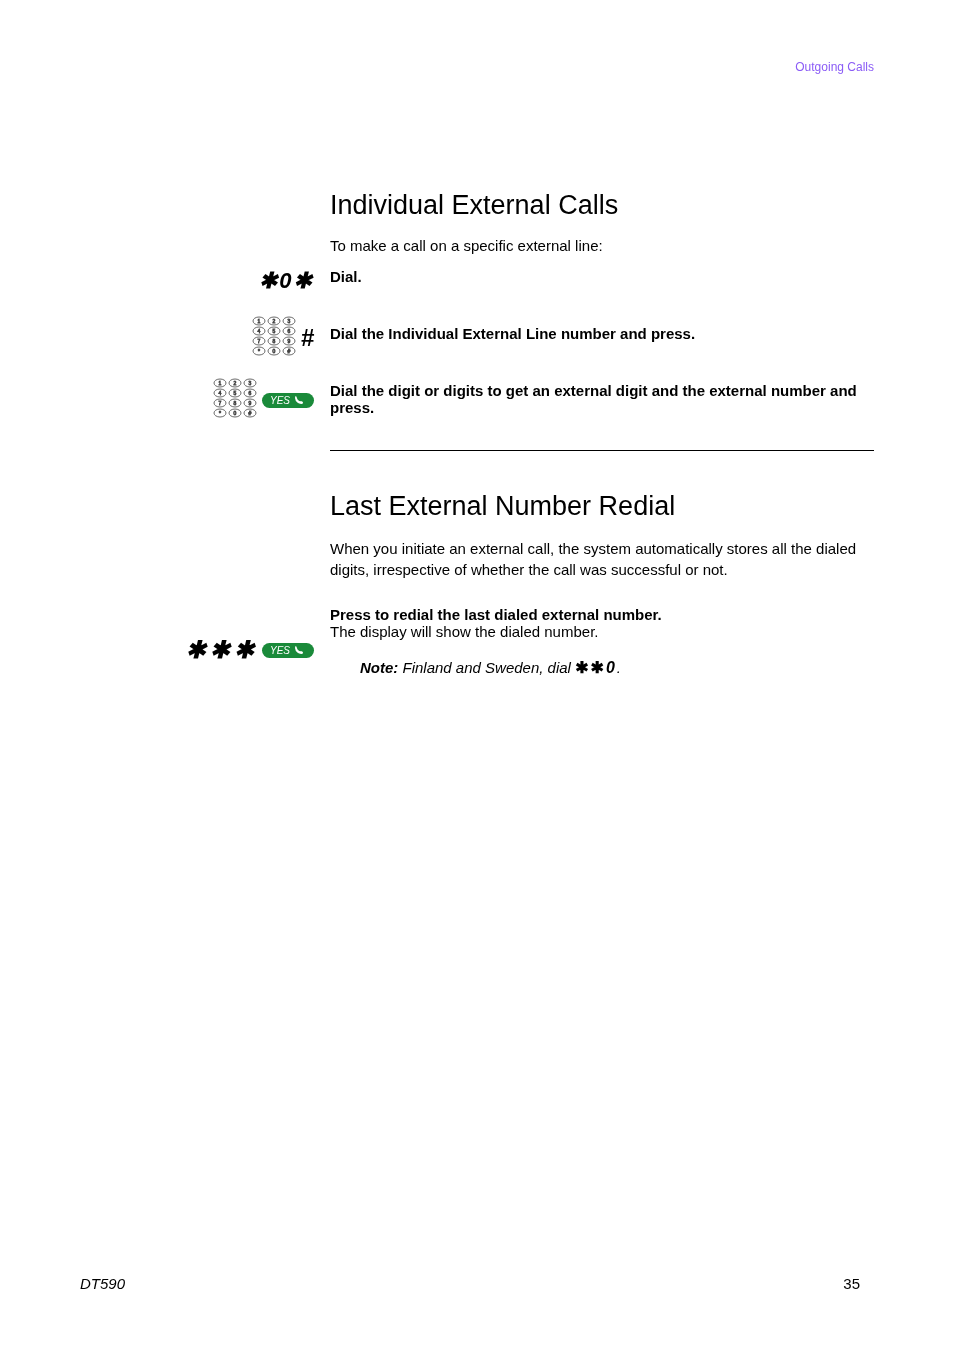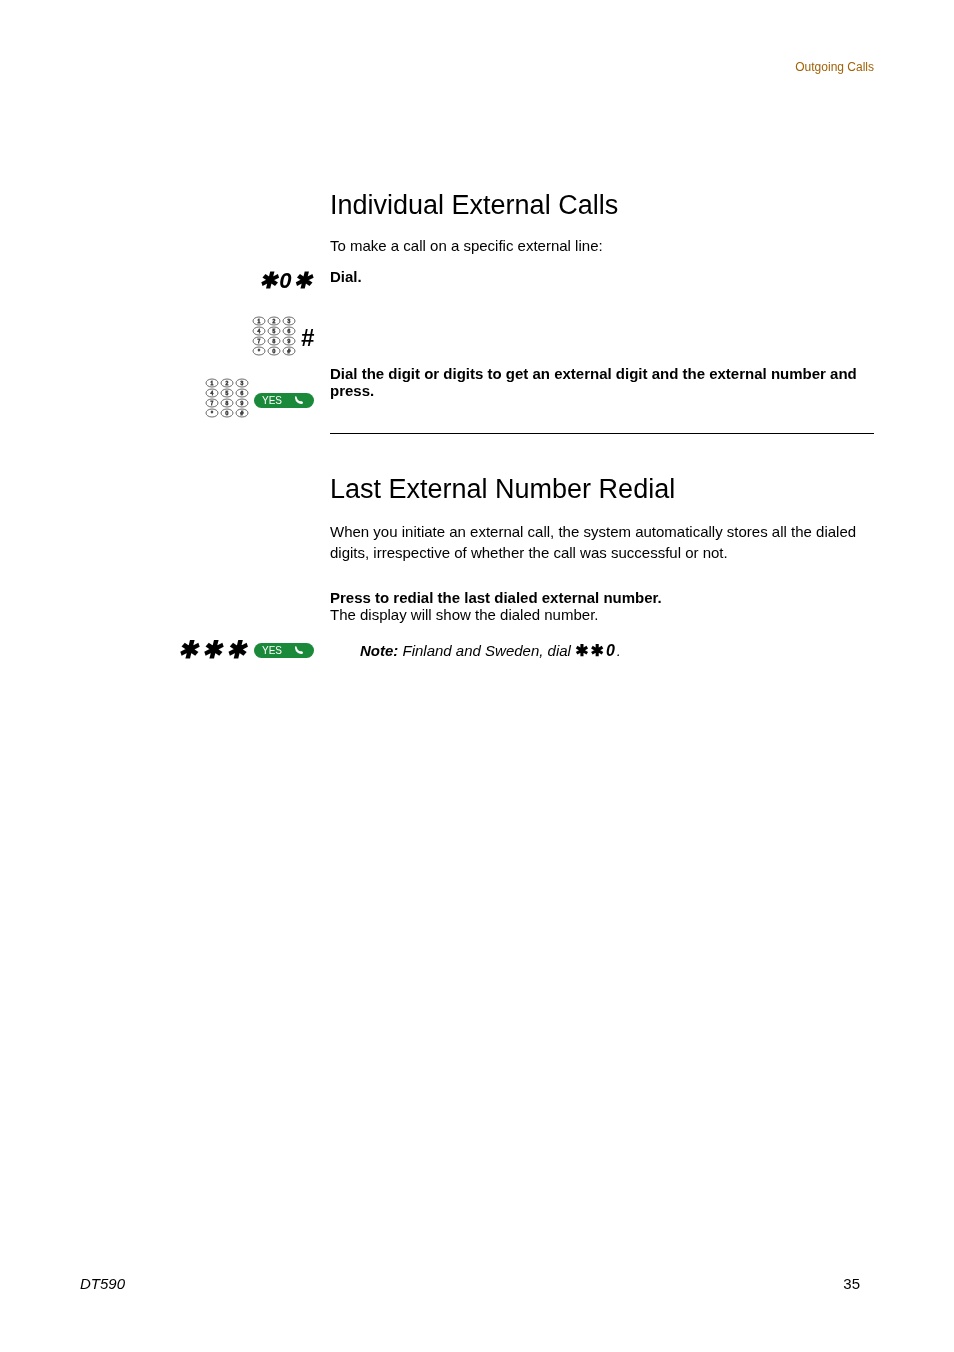--- a/index.html
+++ b/index.html
@@ -13,21 +13,21 @@
       width: 954px;
       height: 1352px;
       position: relative;
       color: #000000;
     }
     .header-right {
       position: absolute;
       right: 80px;
       top: 60px;
       font-size: 12px;
-      color: #a16207;
+      color: #8b5cf6;
       text-align: center;
     }
     .content {
       position: absolute;
       left: 330px;
       right: 80px;
       top: 190px;
     }
     .section-title {
       font-size: 27px;
@@ -106,21 +106,22 @@
       font-weight: bold;
     }
     .yes-button {
       display: inline-flex;
       align-items: center;
       background: #1a8a3a;
       border-radius: 11px;
       padding: 2px 10px 2px 8px;
       color: white;
       font-size: 10px;
-      gap: 12px;
+      font-style: italic;
+      gap: 4px;
     }
     .yes-button .handset {
       width: 10px;
       height: 10px;
     }
     .stars-three {
       font-size: 24px;
       font-style: italic;
       font-weight: bold;
       letter-spacing: 4px;
@@ -227,20 +228,21 @@
 </div>
 
 <div class="content">
   <h2 class="section-title">Individual External Calls</h2>
   <p class="intro-text">To make a call on a specific external line:</p>
 
   <div style="height: 10px;"></div>
   <p class="instruction-text instruction-bold">Dial.</p>
 
   <div style="height: 40px;"></div>
+  <p class="instruction-text instruction-bold">Dial the Individual External Line number and press.</p>
 
   <div style="height: 40px;"></div>
   <p class="instruction-text instruction-bold">Dial the digit or digits to get an external digit and the external number and press.</p>
 
   <hr class="divider">
 
   <h2 class="section-title">Last External Number Redial</h2>
   <p class="body-text">When you initiate an external call, the system automatically stores all the dialed digits, irrespective of whether the call was successful or not.</p>
 
   <div style="height: 8px;"></div>

